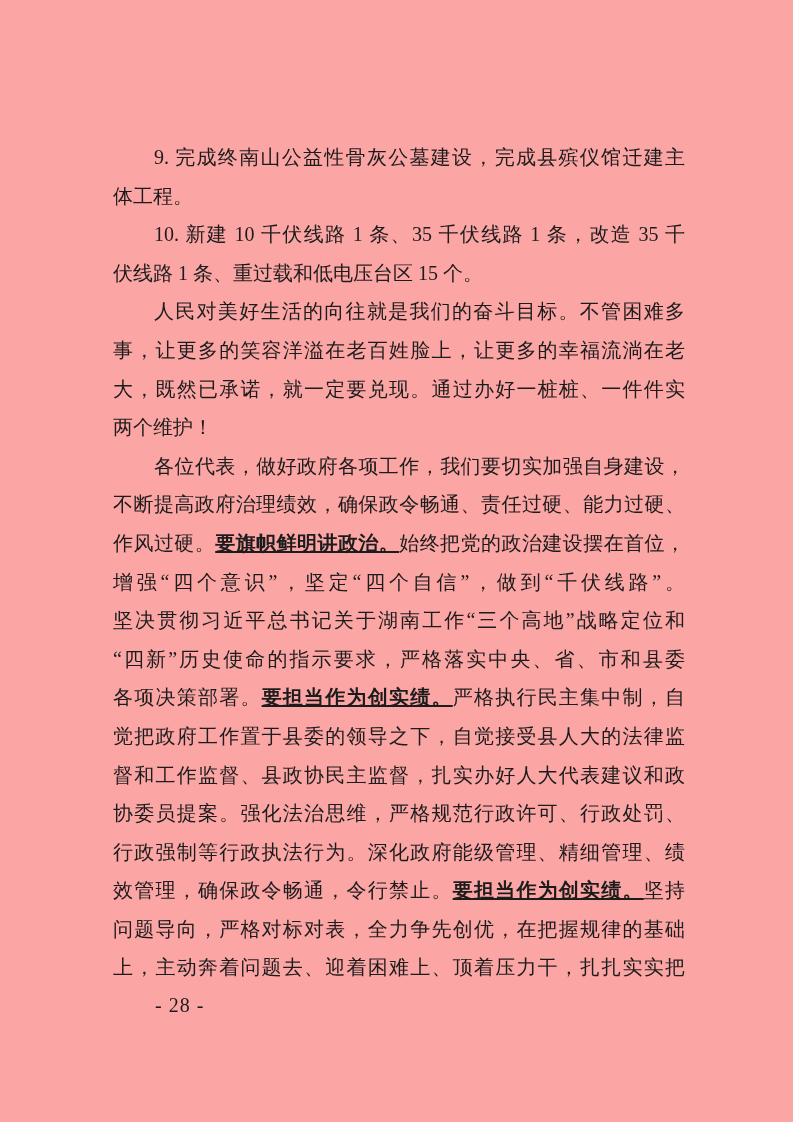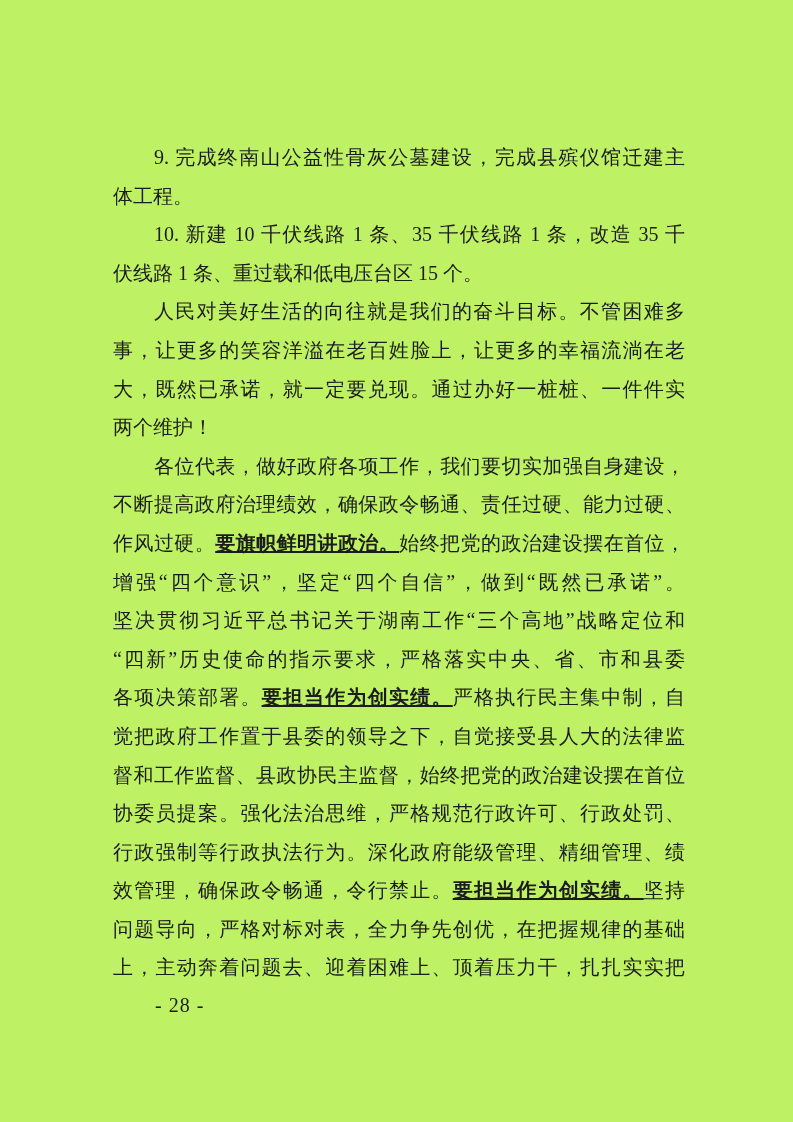--- a/index.html
+++ b/index.html
@@ -47,39 +47,39 @@
     top: 994px;
     font-size: 20px;
     color: #1c1c1c;
     letter-spacing: 1px;
     text-align: center;
   }
 </style>
 </head>
 <body>
 
-<div class="page" style="background: #bef264;">
+<div class="page" style="background: #fca5a5;">
   <div class="text-block" style="color: rgb(28, 28, 28);">
       <div class="line indent"><span>9. 完成终南山公益性骨灰公墓建设，完成县殡仪馆迁建主</span></div>
       <div class="line para-end"><span>体工程。</span></div>
       <div class="line indent"><span>10. 新建 10 千伏线路 1 条、35 千伏线路 1 条，改造 35 千</span></div>
       <div class="line para-end"><span>伏线路 1 条、重过载和低电压台区 15 个。</span></div>
       <div class="line indent"><span>人民对美好生活的向往就是我们的奋斗目标。不管困难多</span></div>
       <div class="line"><span>事，让更多的笑容洋溢在老百姓脸上，让更多的幸福流淌在老</span></div>
       <div class="line"><span>大，既然已承诺，就一定要兑现。通过办好一桩桩、一件件实</span></div>
       <div class="line para-end"><span>两个维护！</span></div>
       <div class="line indent"><span>各位代表，做好政府各项工作，我们要切实加强自身建设，</span></div>
       <div class="line"><span>不断提高政府治理绩效，确保政令畅通、责任过硬、能力过硬、</span></div>
       <div class="line"><span>作风过硬。</span><b>要旗帜鲜明讲政治。</b><span>始终把党的政治建设摆在首位，</span></div>
-      <div class="line"><span>增强“四个意识”，坚定“四个自信”，做到“既然已承诺”。</span></div>
+      <div class="line"><span>增强“四个意识”，坚定“四个自信”，做到“千伏线路”。</span></div>
       <div class="line"><span>坚决贯彻习近平总书记关于湖南工作“三个高地”战略定位和</span></div>
       <div class="line"><span>“四新”历史使命的指示要求，严格落实中央、省、市和县委</span></div>
       <div class="line"><span>各项决策部署。</span><b>要担当作为创实绩。</b><span>严格执行民主集中制，自</span></div>
       <div class="line"><span>觉把政府工作置于县委的领导之下，自觉接受县人大的法律监</span></div>
-      <div class="line"><span>督和工作监督、县政协民主监督，始终把党的政治建设摆在首位</span></div>
+      <div class="line"><span>督和工作监督、县政协民主监督，扎实办好人大代表建议和政</span></div>
       <div class="line"><span>协委员提案。强化法治思维，严格规范行政许可、行政处罚、</span></div>
       <div class="line"><span>行政强制等行政执法行为。深化政府能级管理、精细管理、绩</span></div>
       <div class="line"><span>效管理，确保政令畅通，令行禁止。</span><b>要担当作为创实绩。</b><span>坚持</span></div>
       <div class="line"><span>问题导向，严格对标对表，全力争先创优，在把握规律的基础</span></div>
       <div class="line"><span>上，主动奔着问题去、迎着困难上、顶着压力干，扎扎实实把</span></div>
     </div>
   <div class="page-number" style="color: rgb(28, 28, 28);">- 28 -</div>
 </div>
 
 </body></html>

